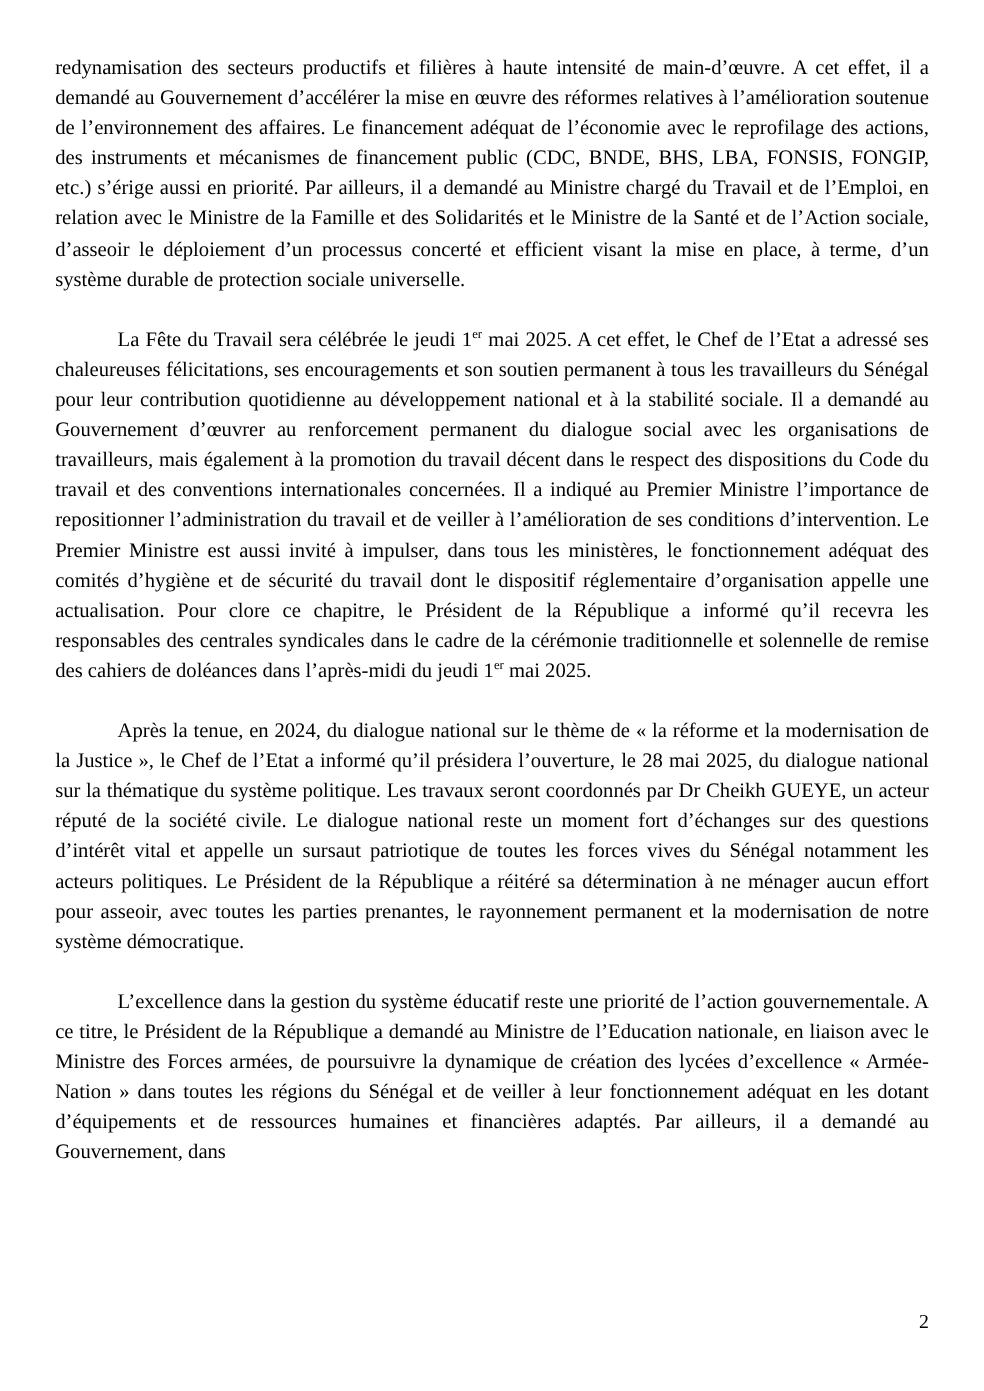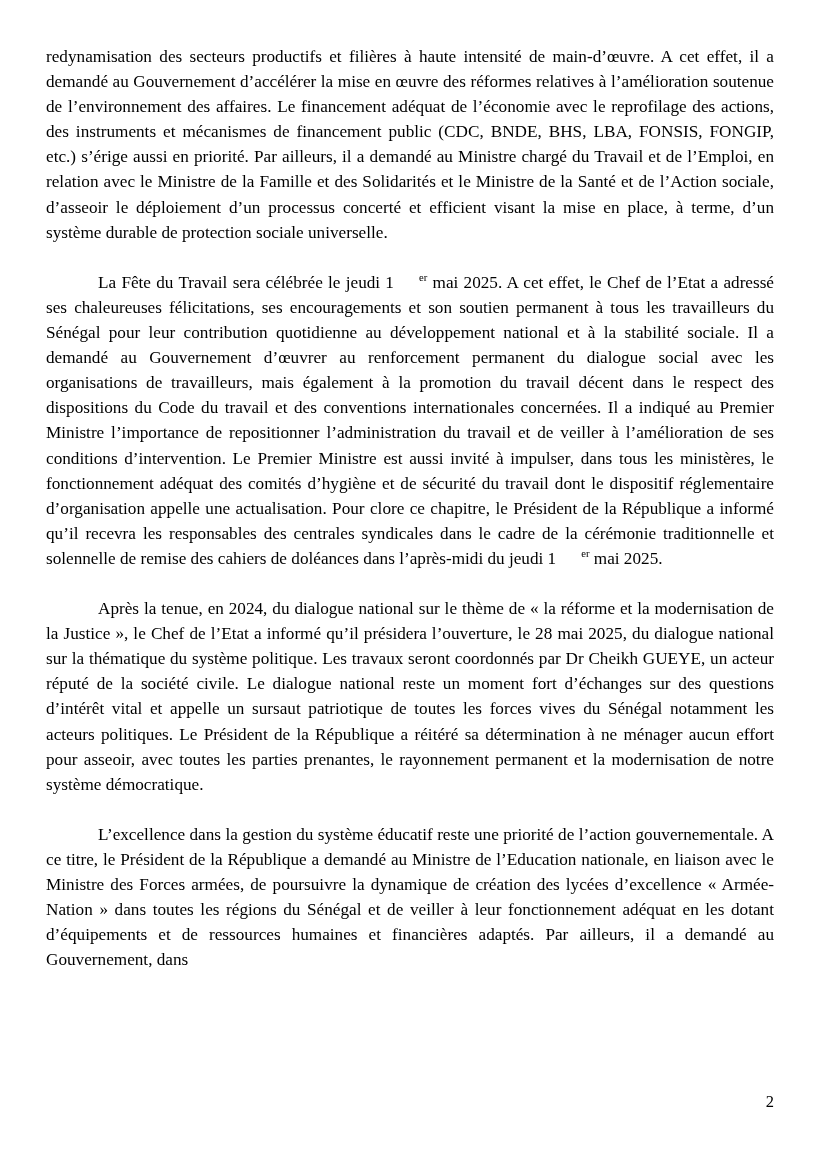--- a/index.html
+++ b/index.html
@@ -44,21 +44,20 @@
   p.para + p.para {
     margin-top: 25.1px;
   }
   p.para.no-indent {
     text-indent: 0;
   }
   sup.ord {
     font-size: 0.62em;
     vertical-align: super;
     line-height: 0;
-    margin-left: 25px;
   }
   #page-number {
     position: absolute;
     left: 0;
     top: 1092px;
     width: 774px;
     text-align: right;
     font-size: 16.5px;
     line-height: 20px;
     font-family: "Liberation Serif", "DejaVu Serif", serif;

